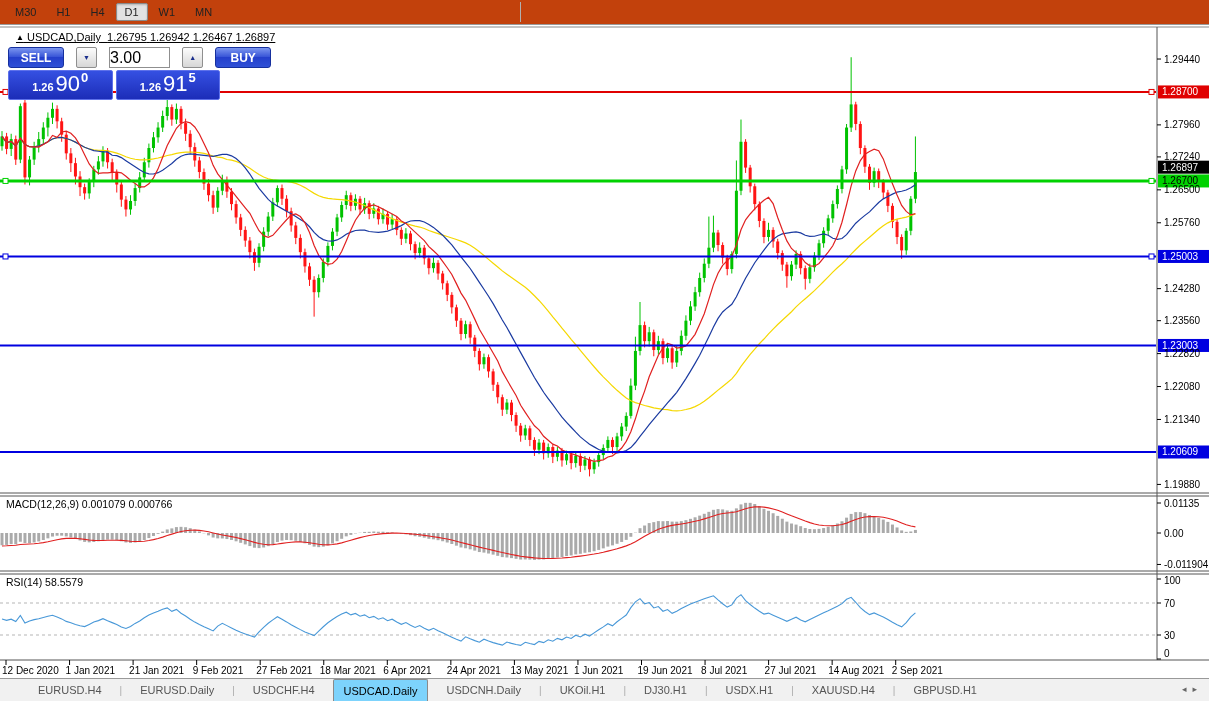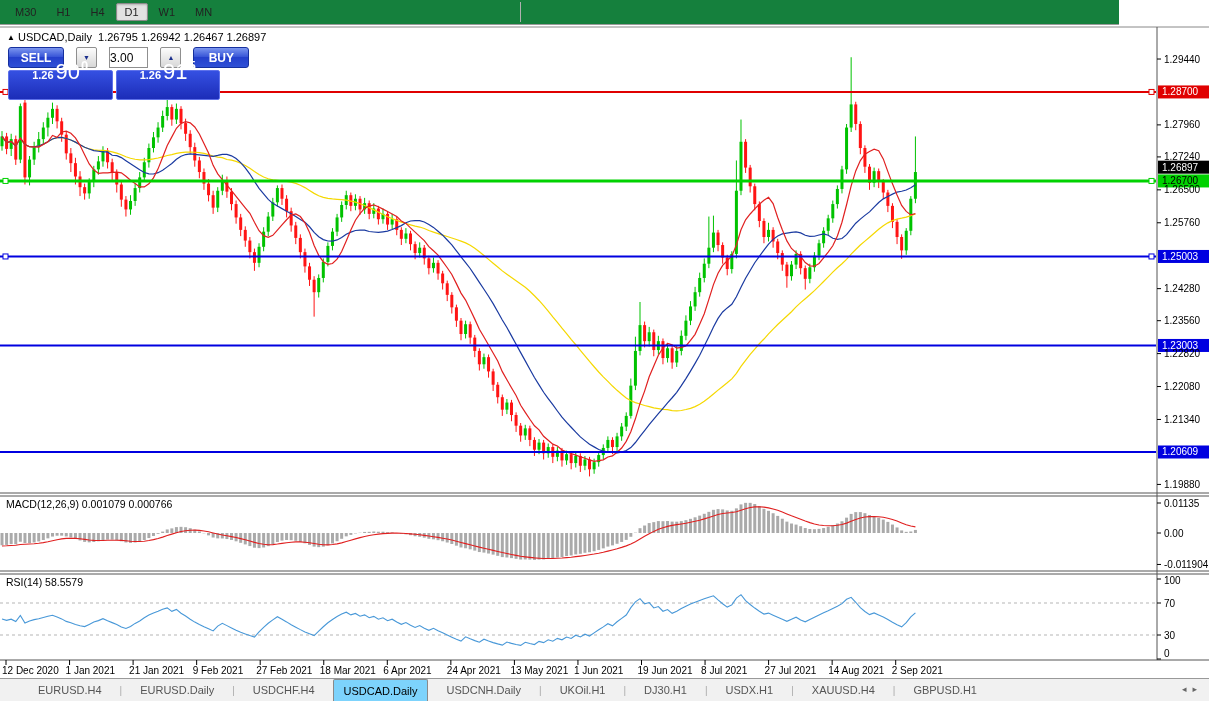--- a/index.html
+++ b/index.html
@@ -1,42 +1,42 @@
 <!DOCTYPE html>
 <html><head>
 <meta charset="utf-8">
 <style>
   html,body{margin:0;padding:0;}
   body{width:1209px;height:701px;overflow:hidden;background:#fff;
        font-family:"Liberation Sans",sans-serif;position:relative;}
   
-  #toolbar{position:absolute;left:0;top:0;width:1119px;height:25px;background:#15803d;
+  #toolbar{position:absolute;left:0;top:0;width:1209px;height:25px;background:#c2410c;
            border-bottom:1px solid #9a9a9a;display:flex;align-items:center;padding-left:6px;box-sizing:border-box;}
   .tfbtn{font-size:11px;color:#222;padding:2px 8px;margin-right:2px;border:1px solid transparent;border-radius:2px;cursor:default;}
   .tfbtn.active{background:#e2e2e2;border:1px solid #8a8a8a;box-shadow:inset 0 1px 2px rgba(0,0,0,.2);}
   #tb-sep{position:absolute;left:520px;top:2px;width:1px;height:20px;background:#b0b0b0;}
   
   #chart-svg{position:absolute;left:0;top:0;}
   
-  #title{position:absolute;left:7px;top:31px;font-size:11px;color:#000;white-space:nowrap;}
+  #title{position:absolute;left:16px;top:31px;font-size:11px;color:#000;white-space:nowrap;text-decoration:underline;}
   #title .tri{font-size:8px;position:relative;top:-1px;}
   #title b{font-weight:normal;}
   
   #trade{position:absolute;left:8px;top:47px;width:212px;}
   #trade .row1{display:flex;height:21px;gap:12px;}
   .obtn{background:linear-gradient(180deg,#7b96ef 0%,#3a57d8 45%,#2440cc 50%,#2f50d6 100%);
         border:1px solid #16309e;border-radius:3px;color:#fff;font-size:12px;font-weight:bold;
         display:flex;align-items:center;justify-content:center;flex:0 0 54px;}
   .spin{background:linear-gradient(180deg,#fdfdfd,#d7d7d7);border:1px solid #8f8f8f;border-radius:2px;
         flex:0 0 19px;display:flex;align-items:center;justify-content:center;font-size:7px;color:#1a2e8c;}
   .vol{background:#fff;border:1px solid #8f8f8f;flex:1;display:flex;align-items:center;
-       justify-content:flex-end;padding-right:14px;font-size:12px;color:#000;}
+       justify-content:flex-end;padding-right:28px;font-size:16px;color:#000;}
   #trade .row2{display:flex;height:30px;gap:3px;margin-top:2px;}
   .pricebox{flex:1;background:linear-gradient(180deg,#3550e2,#1c2db8);border:1px solid #5e71ea;border-radius:2px;
-            color:#fff;display:flex;align-items:flex-end;justify-content:center;padding-bottom:15px;}
+            color:#fff;display:flex;align-items:flex-end;justify-content:center;padding-bottom:3px;}
   .pricebox .sm{font-size:11px;font-weight:bold;margin-bottom:3px;margin-right:2px;}
   .pricebox .big{font-size:22px;line-height:24px;font-weight:normal;}
   .pricebox .sup{font-size:13px;font-weight:bold;margin-bottom:11px;margin-left:1px;}
   
   #tabbar{position:absolute;left:0;top:678px;width:1209px;height:23px;background:#f1f1f1;
           border-top:1px solid #999;display:flex;align-items:stretch;padding-left:28px;box-sizing:border-box;gap:8px;}
   .tab{font-size:11px;color:#555;display:flex;align-items:center;padding:0 10px;}
   .tab.active{background:#7dd3fc;border:1px solid #8a8a8a;border-bottom:none;border-radius:2px 2px 0 0;color:#000;}
   .tabsep{color:#aaa;font-size:10px;display:flex;align-items:center;}
   #tabarrows{position:absolute;right:6px;top:684px;font-size:9px;color:#666;letter-spacing:6px;}

